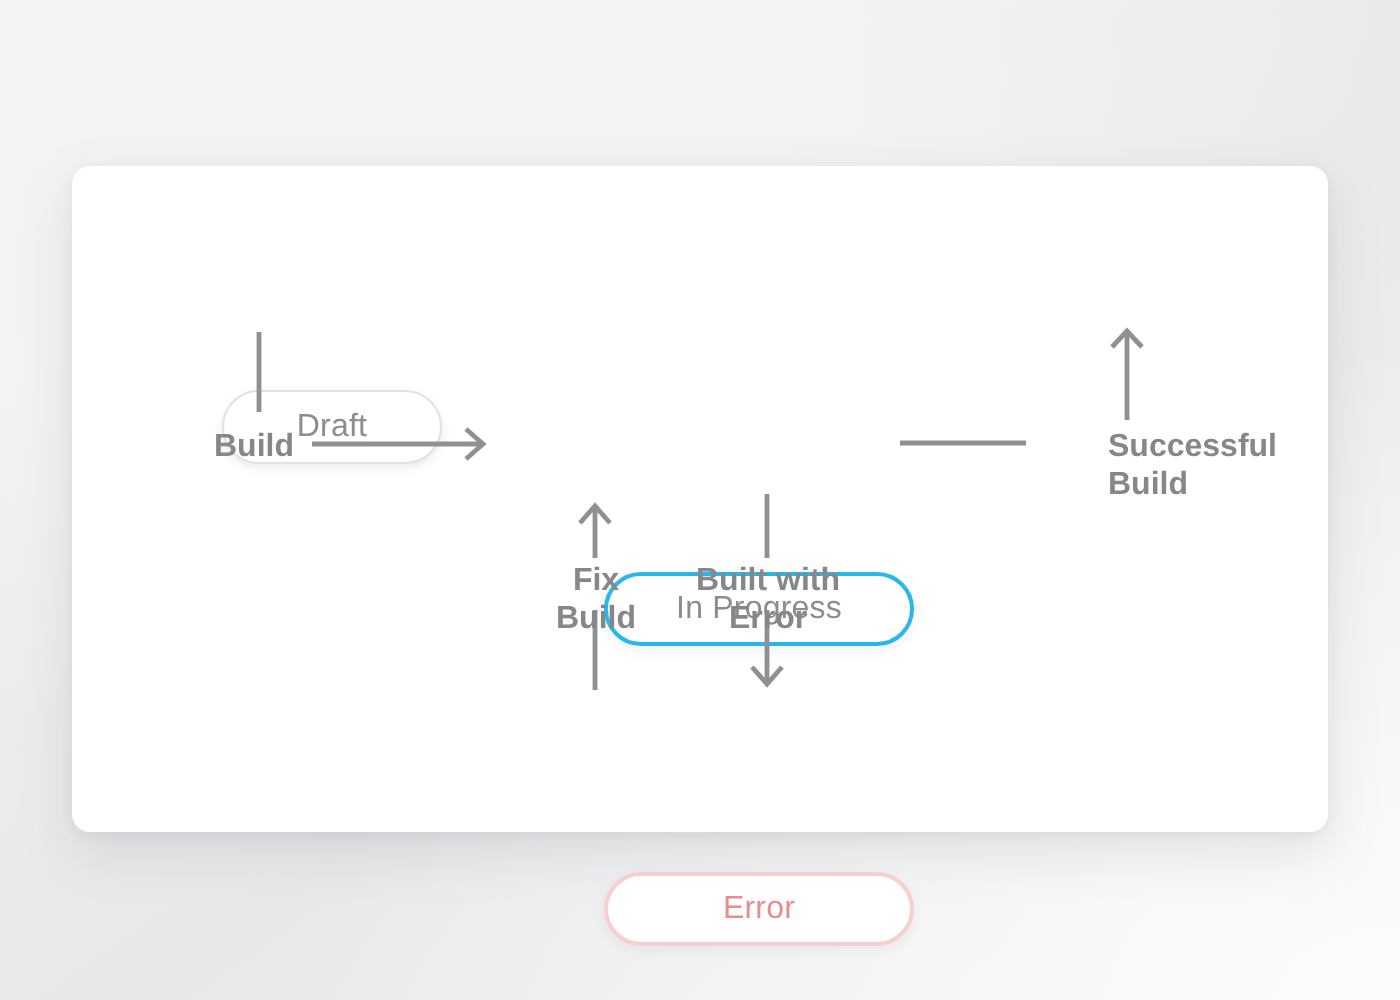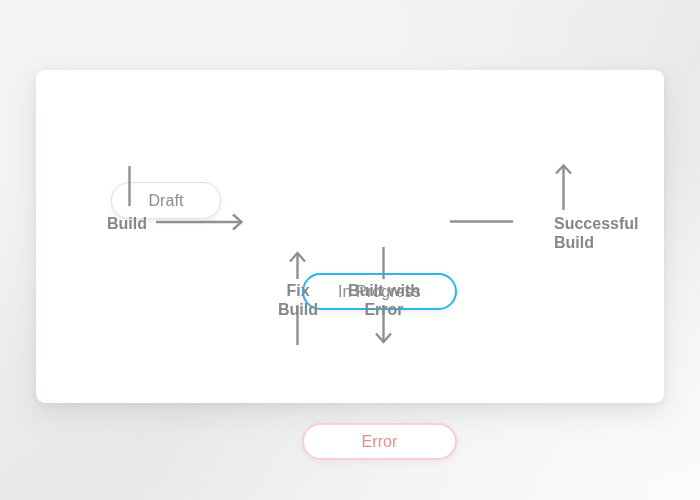--- a/index.html
+++ b/index.html
@@ -15,21 +15,21 @@
     background-image:
       radial-gradient(120% 90% at 18% 8%, #f3f3f5 0%, #f3f3f5 32%, rgba(243,243,245,0) 72%),
       radial-gradient(130% 110% at 100% 100%, #fbfbfc 0%, rgba(251,251,252,0) 60%),
       linear-gradient(145deg, #f2f2f4 0%, #e7e8ea 55%, #f4f4f5 100%);
     position: relative;
   }
 
   
   #card {
     position: absolute;
-    left: 36px; top: 70px;
+    left: 36px; top: 83px;
     width: 628px; height: 333px;
     background: #ffffff;
     border-radius: 9px;
     box-shadow: 0 10px 26px rgba(120,124,133,0.17),
                 0 2px 6px rgba(120,124,133,0.10);
   }
 
   
   .node {
     position: absolute;

